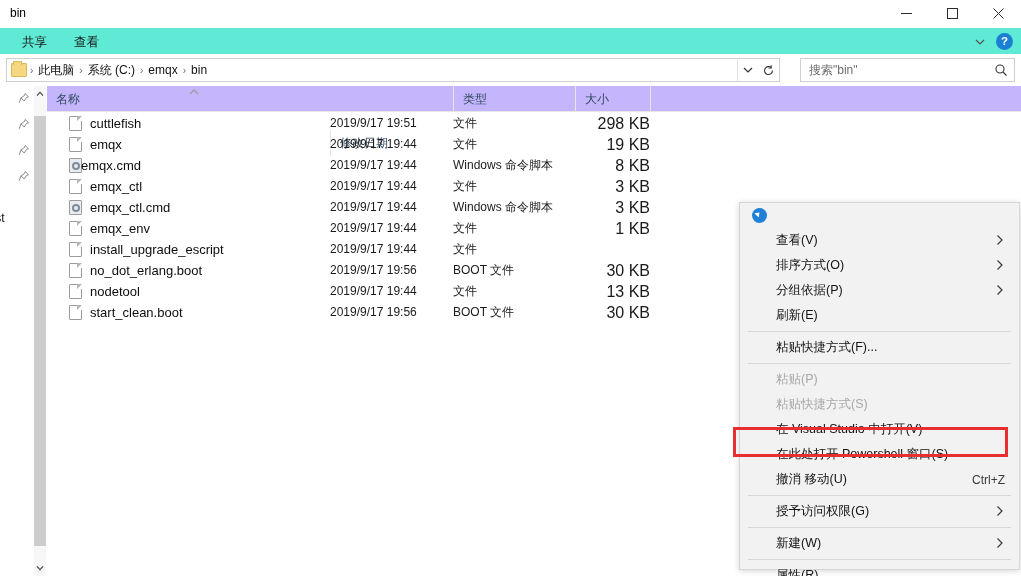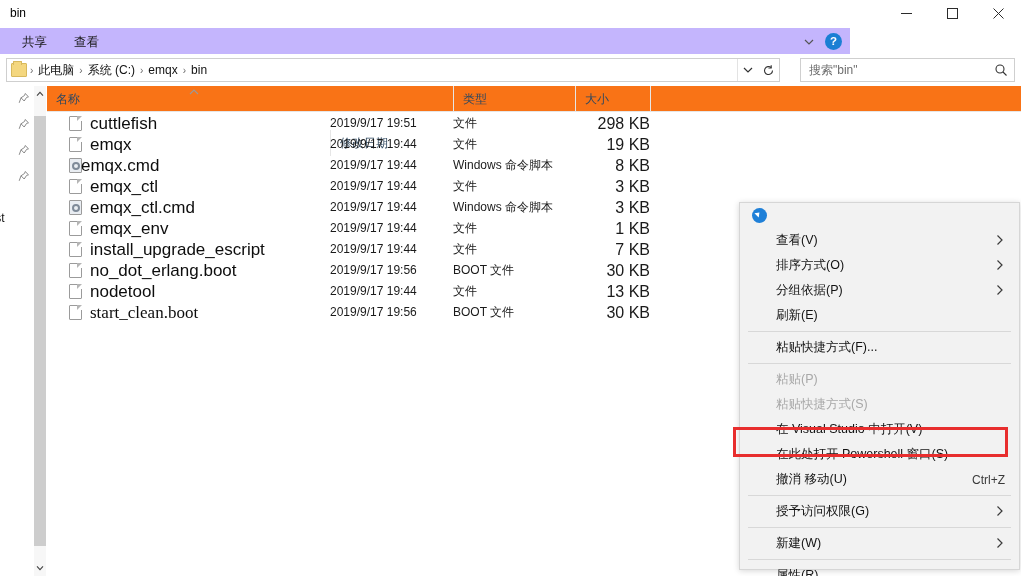--- a/index.html
+++ b/index.html
@@ -26,22 +26,22 @@
   }
   .wincontrols { position: absolute; right: 0; top: 0; height: 26px; display: flex; }
   .wincontrols .wb {
     width: 46px; height: 26px; display: flex; align-items: center; justify-content: center;
     color: #2b2b2b;
   }
   .wb svg { display: block; }
 
   
   .ribbon {
-    position: absolute; left: 0; top: 28px; width: 850px; height: 27px;
-    background: #c4b5fd;
+    position: absolute; left: 0; top: 28px; width: 1021px; height: 27px;
+    background: #5eead4;
   }
   .ribbon .rtab {
     position: absolute; top: 4px; font-size: 12.5px; color: #1a1a1a;
     padding: 2px 4px;
   }
   .ribbon .rtab.t1 { left: 18px; }
   .ribbon .rtab.t2 { left: 70px; }
   .ribbon .expand {
     position: absolute; right: 34px; top: 8px; width: 14px; height: 12px; color: #555;
   }
@@ -104,35 +104,35 @@
   .navscroll .thumb {
     position: absolute; left: 0; top: 30px; width: 12px; height: 430px; background: #cdcdcd;
   }
 
   
   .listarea {
     position: absolute; left: 47px; top: 86px; width: 974px; height: 490px; background: #fff;
   }
   .colheader {
     position: absolute; left: 0; top: 0; width: 974px; height: 26px;
-    background: #f97316; border-bottom: 1px solid #e6e6e6;
+    background: #c4b5fd; border-bottom: 1px solid #e6e6e6;
   }
   .colheader .ch {
     position: absolute; top: 0; height: 26px; line-height: 26px;
     font-size: 12px; color: #30485f; padding-left: 9px; border-left: 1px solid #e6e6e6;
   }
   .colheader .ch.first { border-left: none; }
   .colheader .sortarrow {
     position: absolute; top: 2px; width: 14px; height: 10px; color: #8a8a8a; font-size: 9px; text-align: center;
   }
   .rows { position: absolute; left: 0; top: 27px; width: 974px; }
   .frow { position: relative; height: 21px; }
   .fname {
     position: absolute; left: 22px; top: 0; height: 21px; line-height: 21px;
-    font-size: 17px; color: #0d0d0d; white-space: nowrap;
+    font-size: 13px; color: #0d0d0d; white-space: nowrap;
   }
   .ficon { position: absolute; left: 22px; top: 3px; width: 13px; height: 15px; }
   .ficon.doc {
     background: #fff; border: 1px solid #9b9b9b; border-radius: 1px;
   }
   .ficon.doc::after {
     content: ""; position: absolute; right: -1px; top: -1px;
     border-width: 0 0 5px 5px; border-style: solid; border-color: transparent transparent #fff #b5b5b5;
   }
   .ficon.cmd {
@@ -367,39 +367,38 @@
           <div class="fname" style="left: 43px;">emqx_env</div>
           <div class="fdate">2019/9/17 19:44</div>
           <div class="ftype">文件</div>
           <div class="fsize">1 KB</div>
         </div>
         <div class="frow">
           <div class="ficon doc"></div>
           <div class="fname" style="left: 43px;">install_upgrade_escript</div>
           <div class="fdate">2019/9/17 19:44</div>
           <div class="ftype">文件</div>
-          <div class="fsize">7 KB</div>
         </div>
         <div class="frow">
           <div class="ficon doc"></div>
           <div class="fname" style="left: 43px;">no_dot_erlang.boot</div>
           <div class="fdate">2019/9/17 19:56</div>
           <div class="ftype">BOOT 文件</div>
           <div class="fsize">30 KB</div>
         </div>
         <div class="frow">
           <div class="ficon doc"></div>
           <div class="fname" style="left: 43px;">nodetool</div>
           <div class="fdate">2019/9/17 19:44</div>
           <div class="ftype">文件</div>
           <div class="fsize">13 KB</div>
         </div>
         <div class="frow">
           <div class="ficon doc"></div>
-          <div class="fname" style="left: 43px; font-family: Liberation Serif, serif;">start_clean.boot</div>
+          <div class="fname" style="left: 43px;">start_clean.boot</div>
           <div class="fdate">2019/9/17 19:56</div>
           <div class="ftype">BOOT 文件</div>
           <div class="fsize">30 KB</div>
         </div>
       </div>
   </div>
 
   <div class="ctxmenu" id="ctxmenu">
       <div class="mi">
         <div class="newfoldericon"></div>

